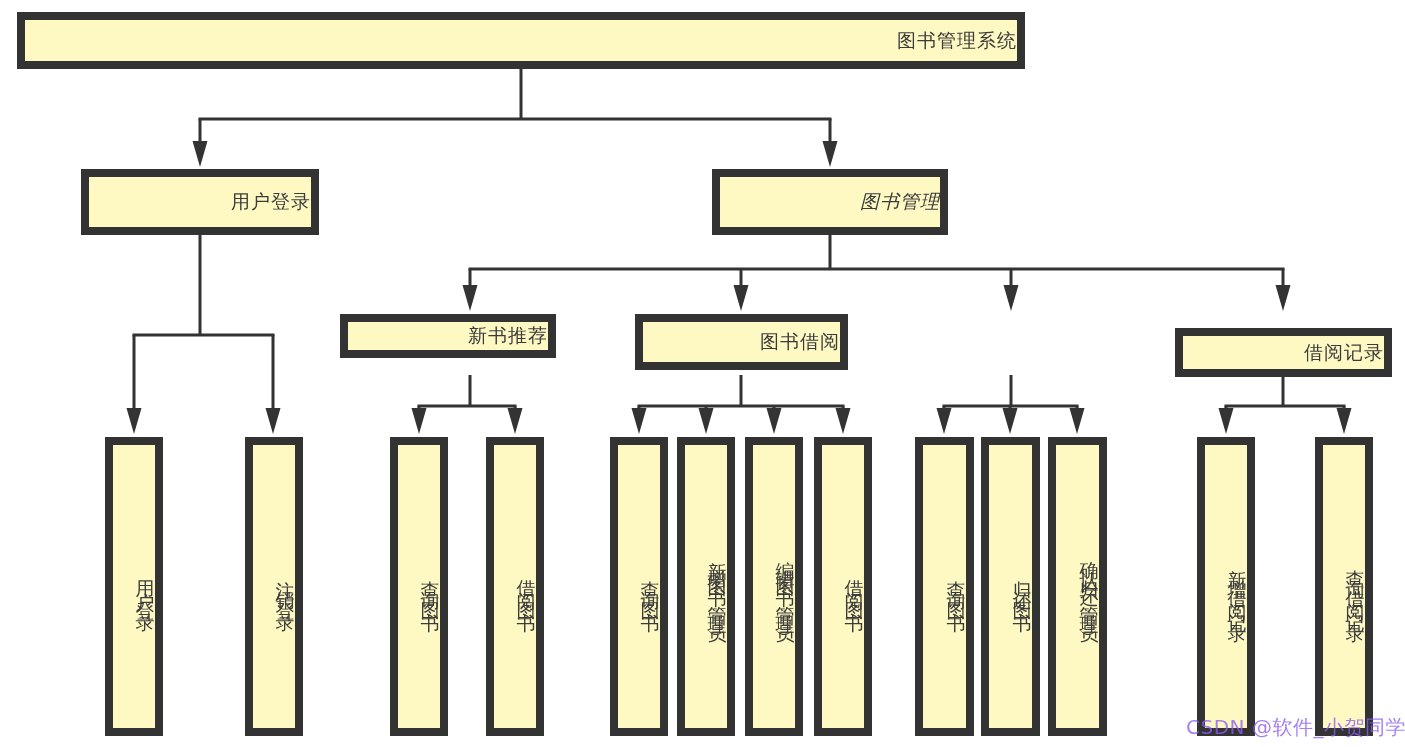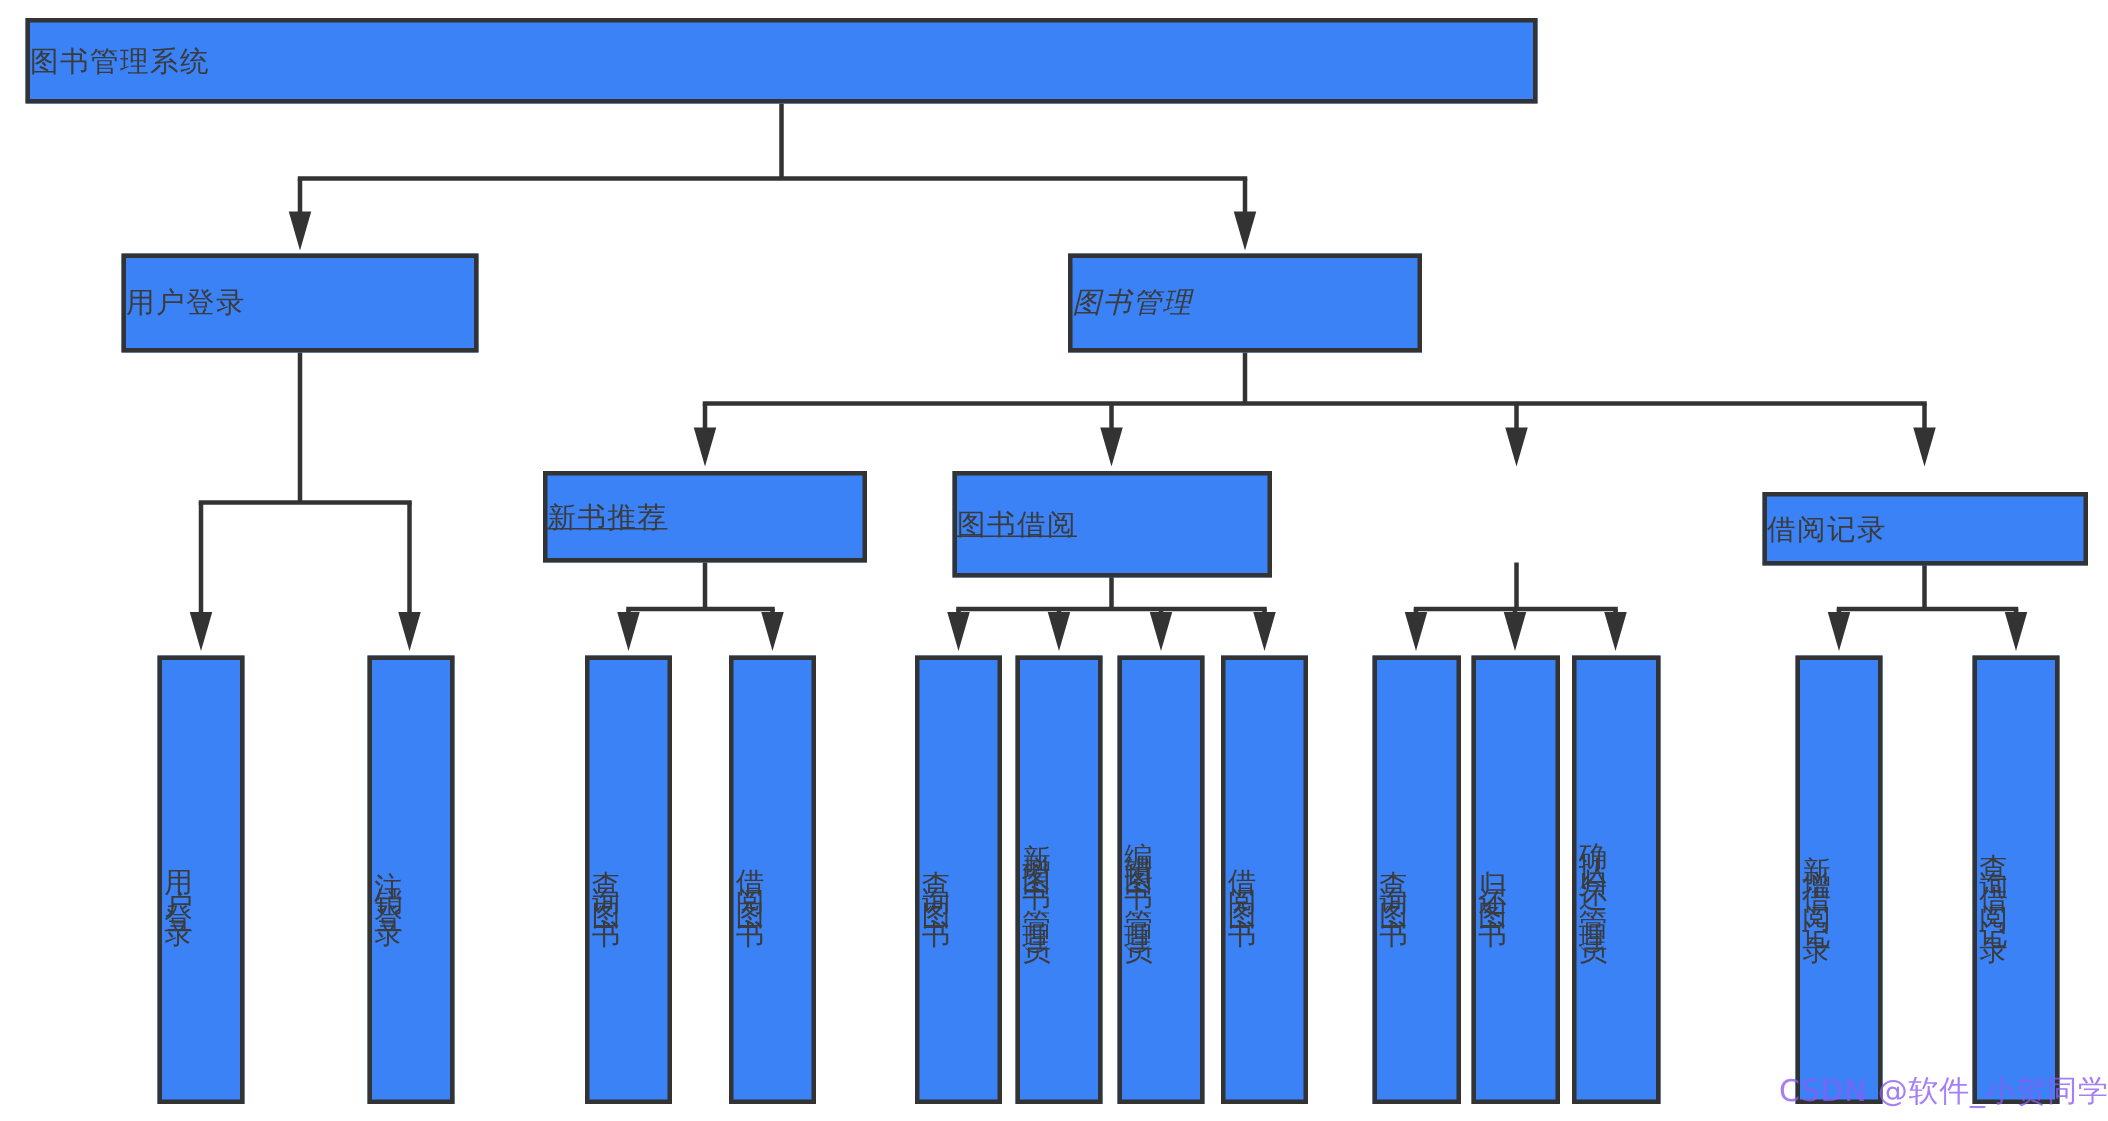--- a/index.html
+++ b/index.html
@@ -11,25 +11,25 @@
   .canvas {
     position: relative;
     width: 1405px; height: 747px;
     background: #ffffff;
   }
   svg.wires {
     position: absolute; left: 0; top: 0; z-index: 1;
   }
   .box {
     position: absolute;
-    border: 3px solid #0f172a;
-    background: #3b82f6;
+    border: 8px solid #0f172a;
+    background: #fef9c3;
     display: flex;
     align-items: center;
-    justify-content: flex-start;
+    justify-content: flex-end;
     color: #3b3b3b;
     z-index: 2;
   }
   .h-box span {
     font-size: 19px;
     letter-spacing: 1px;
     white-space: nowrap;
   }
   .v-box span {
     writing-mode: vertical-rl;
@@ -128,24 +128,24 @@
     <span>图书管理系统</span>
   </div>
 
   <div class="box h-box" style="left: 81px; top: 169px; width: 238px; height: 66px; border-color: rgb(51, 51, 51); color: rgb(59, 59, 59);">
     <span>用户登录</span>
   </div>
   <div class="box h-box" style="left: 712px; top: 169px; width: 236px; height: 66px; border-color: rgb(51, 51, 51); color: rgb(59, 59, 59); font-style: italic;">
     <span>图书管理</span>
   </div>
 
-  <div class="box h-box" style="left: 362px; top: 314px; width: 216px; height: 61px; border-color: rgb(51, 51, 51); color: rgb(59, 59, 59); text-decoration: underline;">
+  <div class="box h-box" style="left: 340px; top: 314px; width: 216px; height: 44px; border-color: rgb(51, 51, 51); color: rgb(59, 59, 59);">
     <span>新书推荐</span>
   </div>
-  <div class="box h-box" style="left: 635px; top: 314px; width: 213px; height: 71px; border-color: rgb(51, 51, 51); color: rgb(59, 59, 59); text-decoration: underline;">
+  <div class="box h-box" style="left: 635px; top: 314px; width: 213px; height: 56px; border-color: rgb(51, 51, 51); color: rgb(59, 59, 59);">
     <span>图书借阅</span>
   </div>
   <div class="box h-box" style="left: 1175px; top: 328px; width: 217px; height: 49px; border-color: rgb(51, 51, 51); color: rgb(59, 59, 59);">
     <span>借阅记录</span>
   </div>
 
   <div class="box v-box" style="left: 105px; top: 437px; width: 58px; height: 299px; border-color: rgb(51, 51, 51); color: rgb(59, 59, 59);">
     <span>用户登录</span>
   </div>
   <div class="box v-box" style="left: 245px; top: 437px; width: 58px; height: 299px; border-color: rgb(51, 51, 51); color: rgb(59, 59, 59);">

